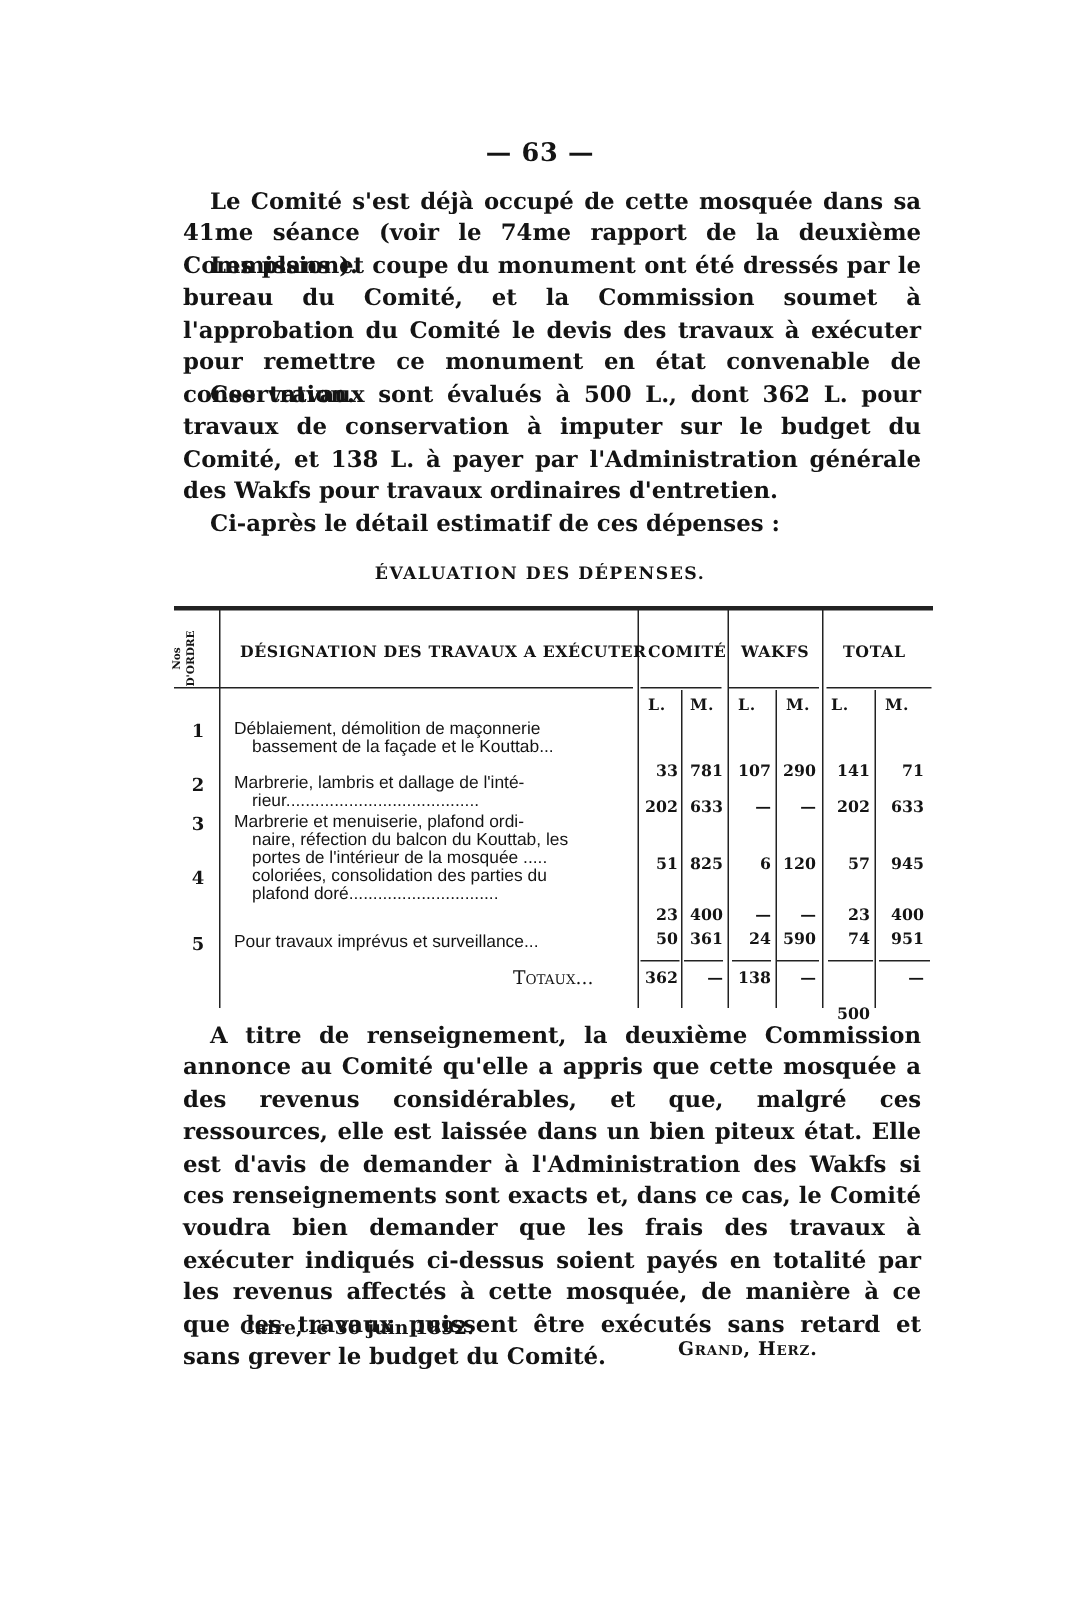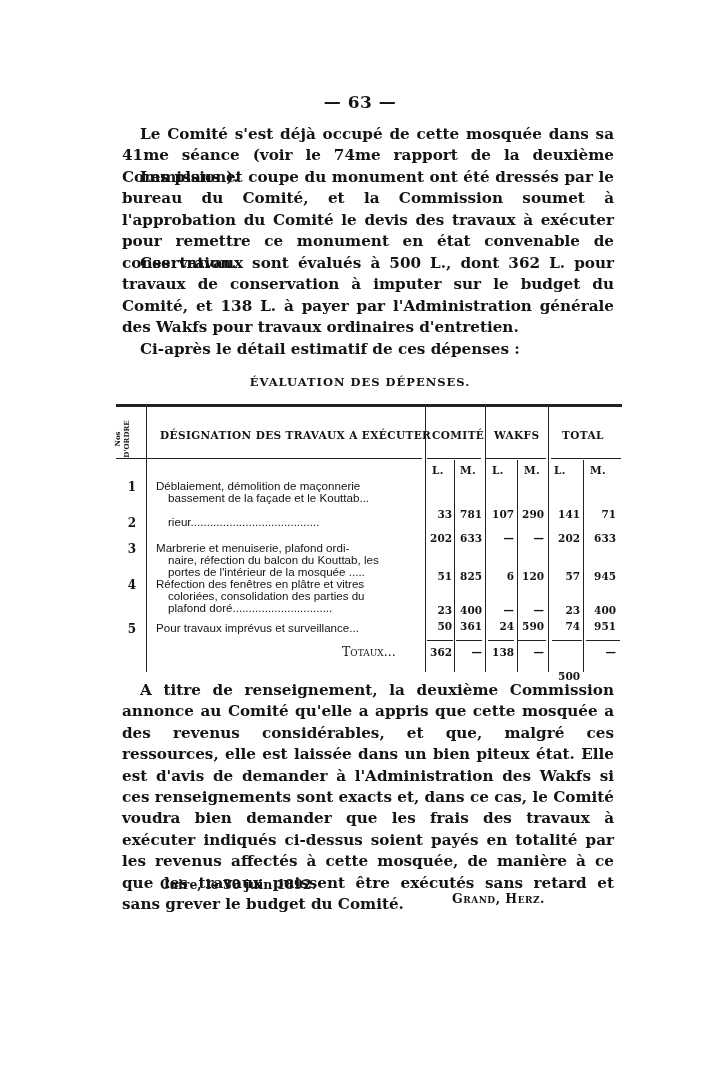--- a/index.html
+++ b/index.html
@@ -92,20 +92,21 @@
   </div>
   <div class="cell num" style="left:302px;top:104px;">33</div>
   <div class="cell num" style="left:332px;top:104px;">781</div>
   <div class="cell num" style="left:364px;top:104px;">107</div>
   <div class="cell num" style="left:394px;top:104px;">290</div>
   <div class="cell num" style="left:430px;top:104px;">141</div>
   <div class="cell num" style="left:466px;top:104px;">71</div>
 
   <div class="cell rownum" style="left:6px;top:112px;">2</div>
   <div class="cell desig" style="left:40px;top:112px;">
+    <span>Marbrerie, lambris et dallage de l'inté-</span>
     <span class="cont">rieur........................................</span>
   </div>
   <div class="cell num" style="left:302px;top:128px;">202</div>
   <div class="cell num" style="left:332px;top:128px;">633</div>
   <div class="cell num" style="left:364px;top:128px;">—</div>
   <div class="cell num" style="left:394px;top:128px;">—</div>
   <div class="cell num" style="left:430px;top:128px;">202</div>
   <div class="cell num" style="left:466px;top:128px;">633</div>
 
   <div class="cell rownum" style="left:6px;top:138px;">3</div>
@@ -116,21 +117,20 @@
   </div>
   <div class="cell num" style="left:302px;top:166px;">51</div>
   <div class="cell num" style="left:332px;top:166px;">825</div>
   <div class="cell num" style="left:364px;top:166px;">6</div>
   <div class="cell num" style="left:394px;top:166px;">120</div>
   <div class="cell num" style="left:430px;top:166px;">57</div>
   <div class="cell num" style="left:466px;top:166px;">945</div>
 
   <div class="cell rownum" style="left:6px;top:174px;">4</div>
   <div class="cell desig" style="left:40px;top:174px;">
-    <span>Réfection des fenêtres en plâtre et vitres</span>
     <span class="cont">coloriées, consolidation des parties du</span>
     <span class="cont">plafond doré...............................</span>
   </div>
   <div class="cell num" style="left:302px;top:200px;">23</div>
   <div class="cell num" style="left:332px;top:200px;">400</div>
   <div class="cell num" style="left:364px;top:200px;">—</div>
   <div class="cell num" style="left:394px;top:200px;">—</div>
   <div class="cell num" style="left:430px;top:200px;">23</div>
   <div class="cell num" style="left:466px;top:200px;">400</div>
 

